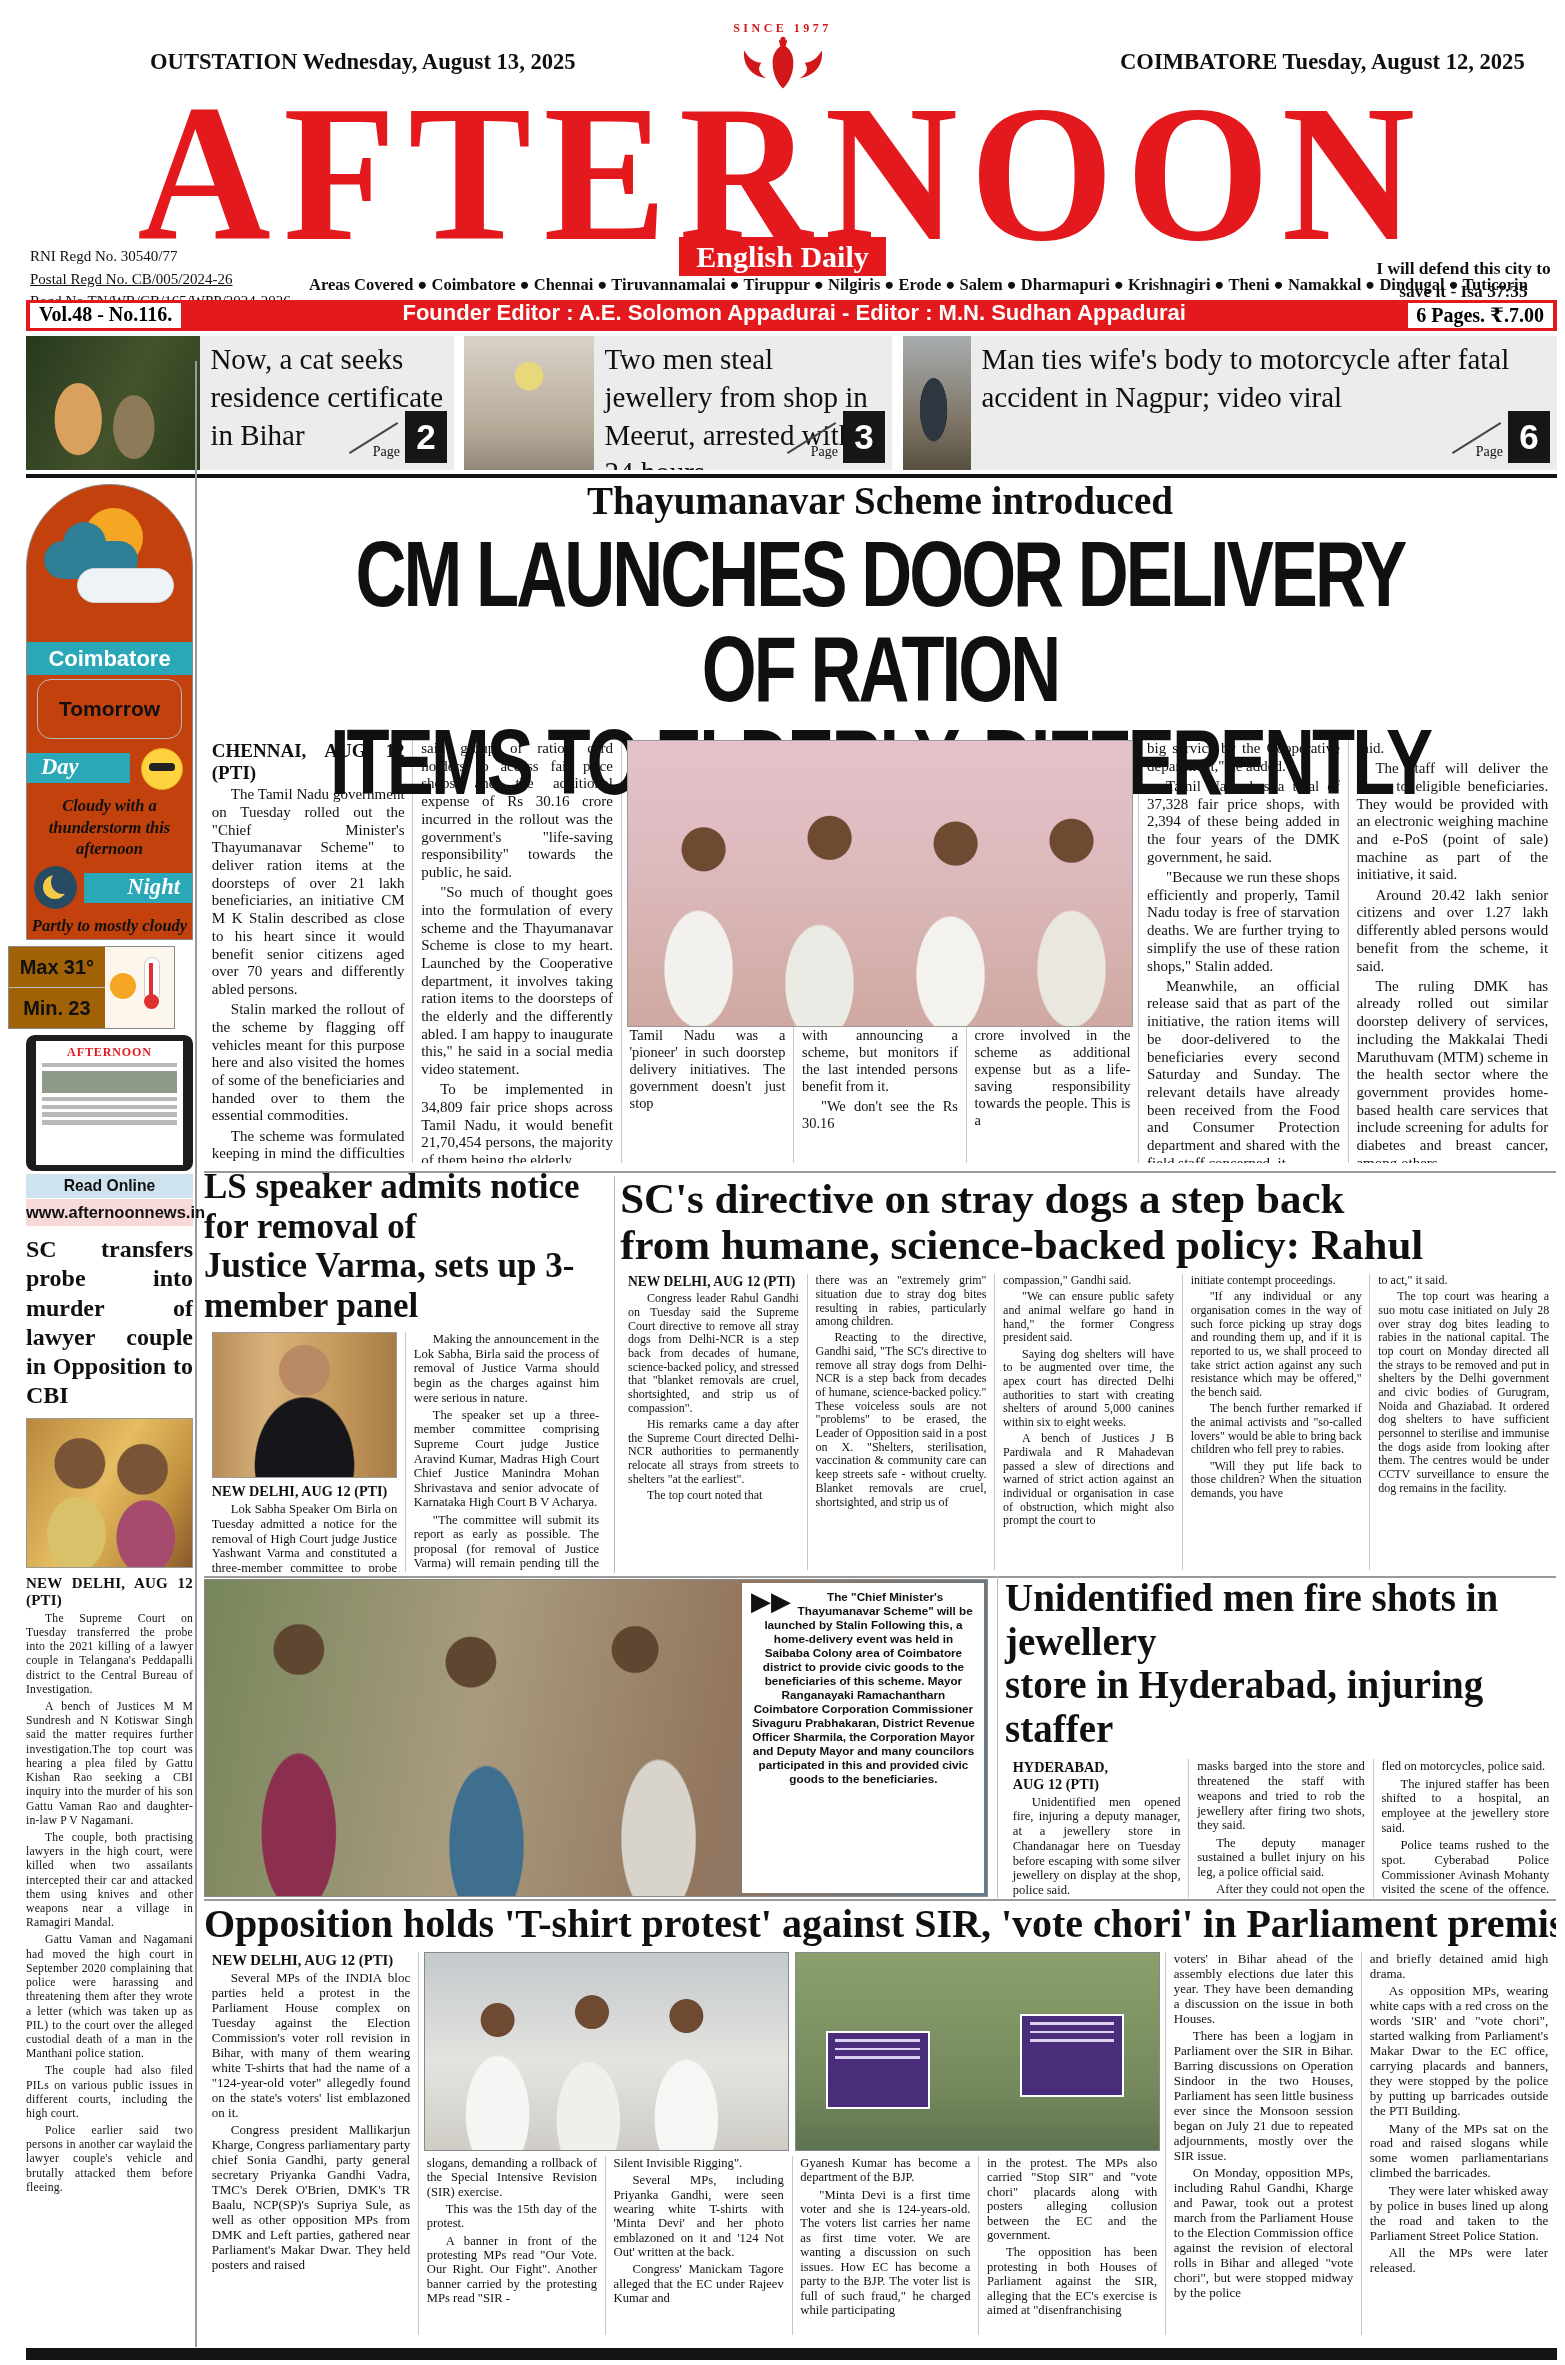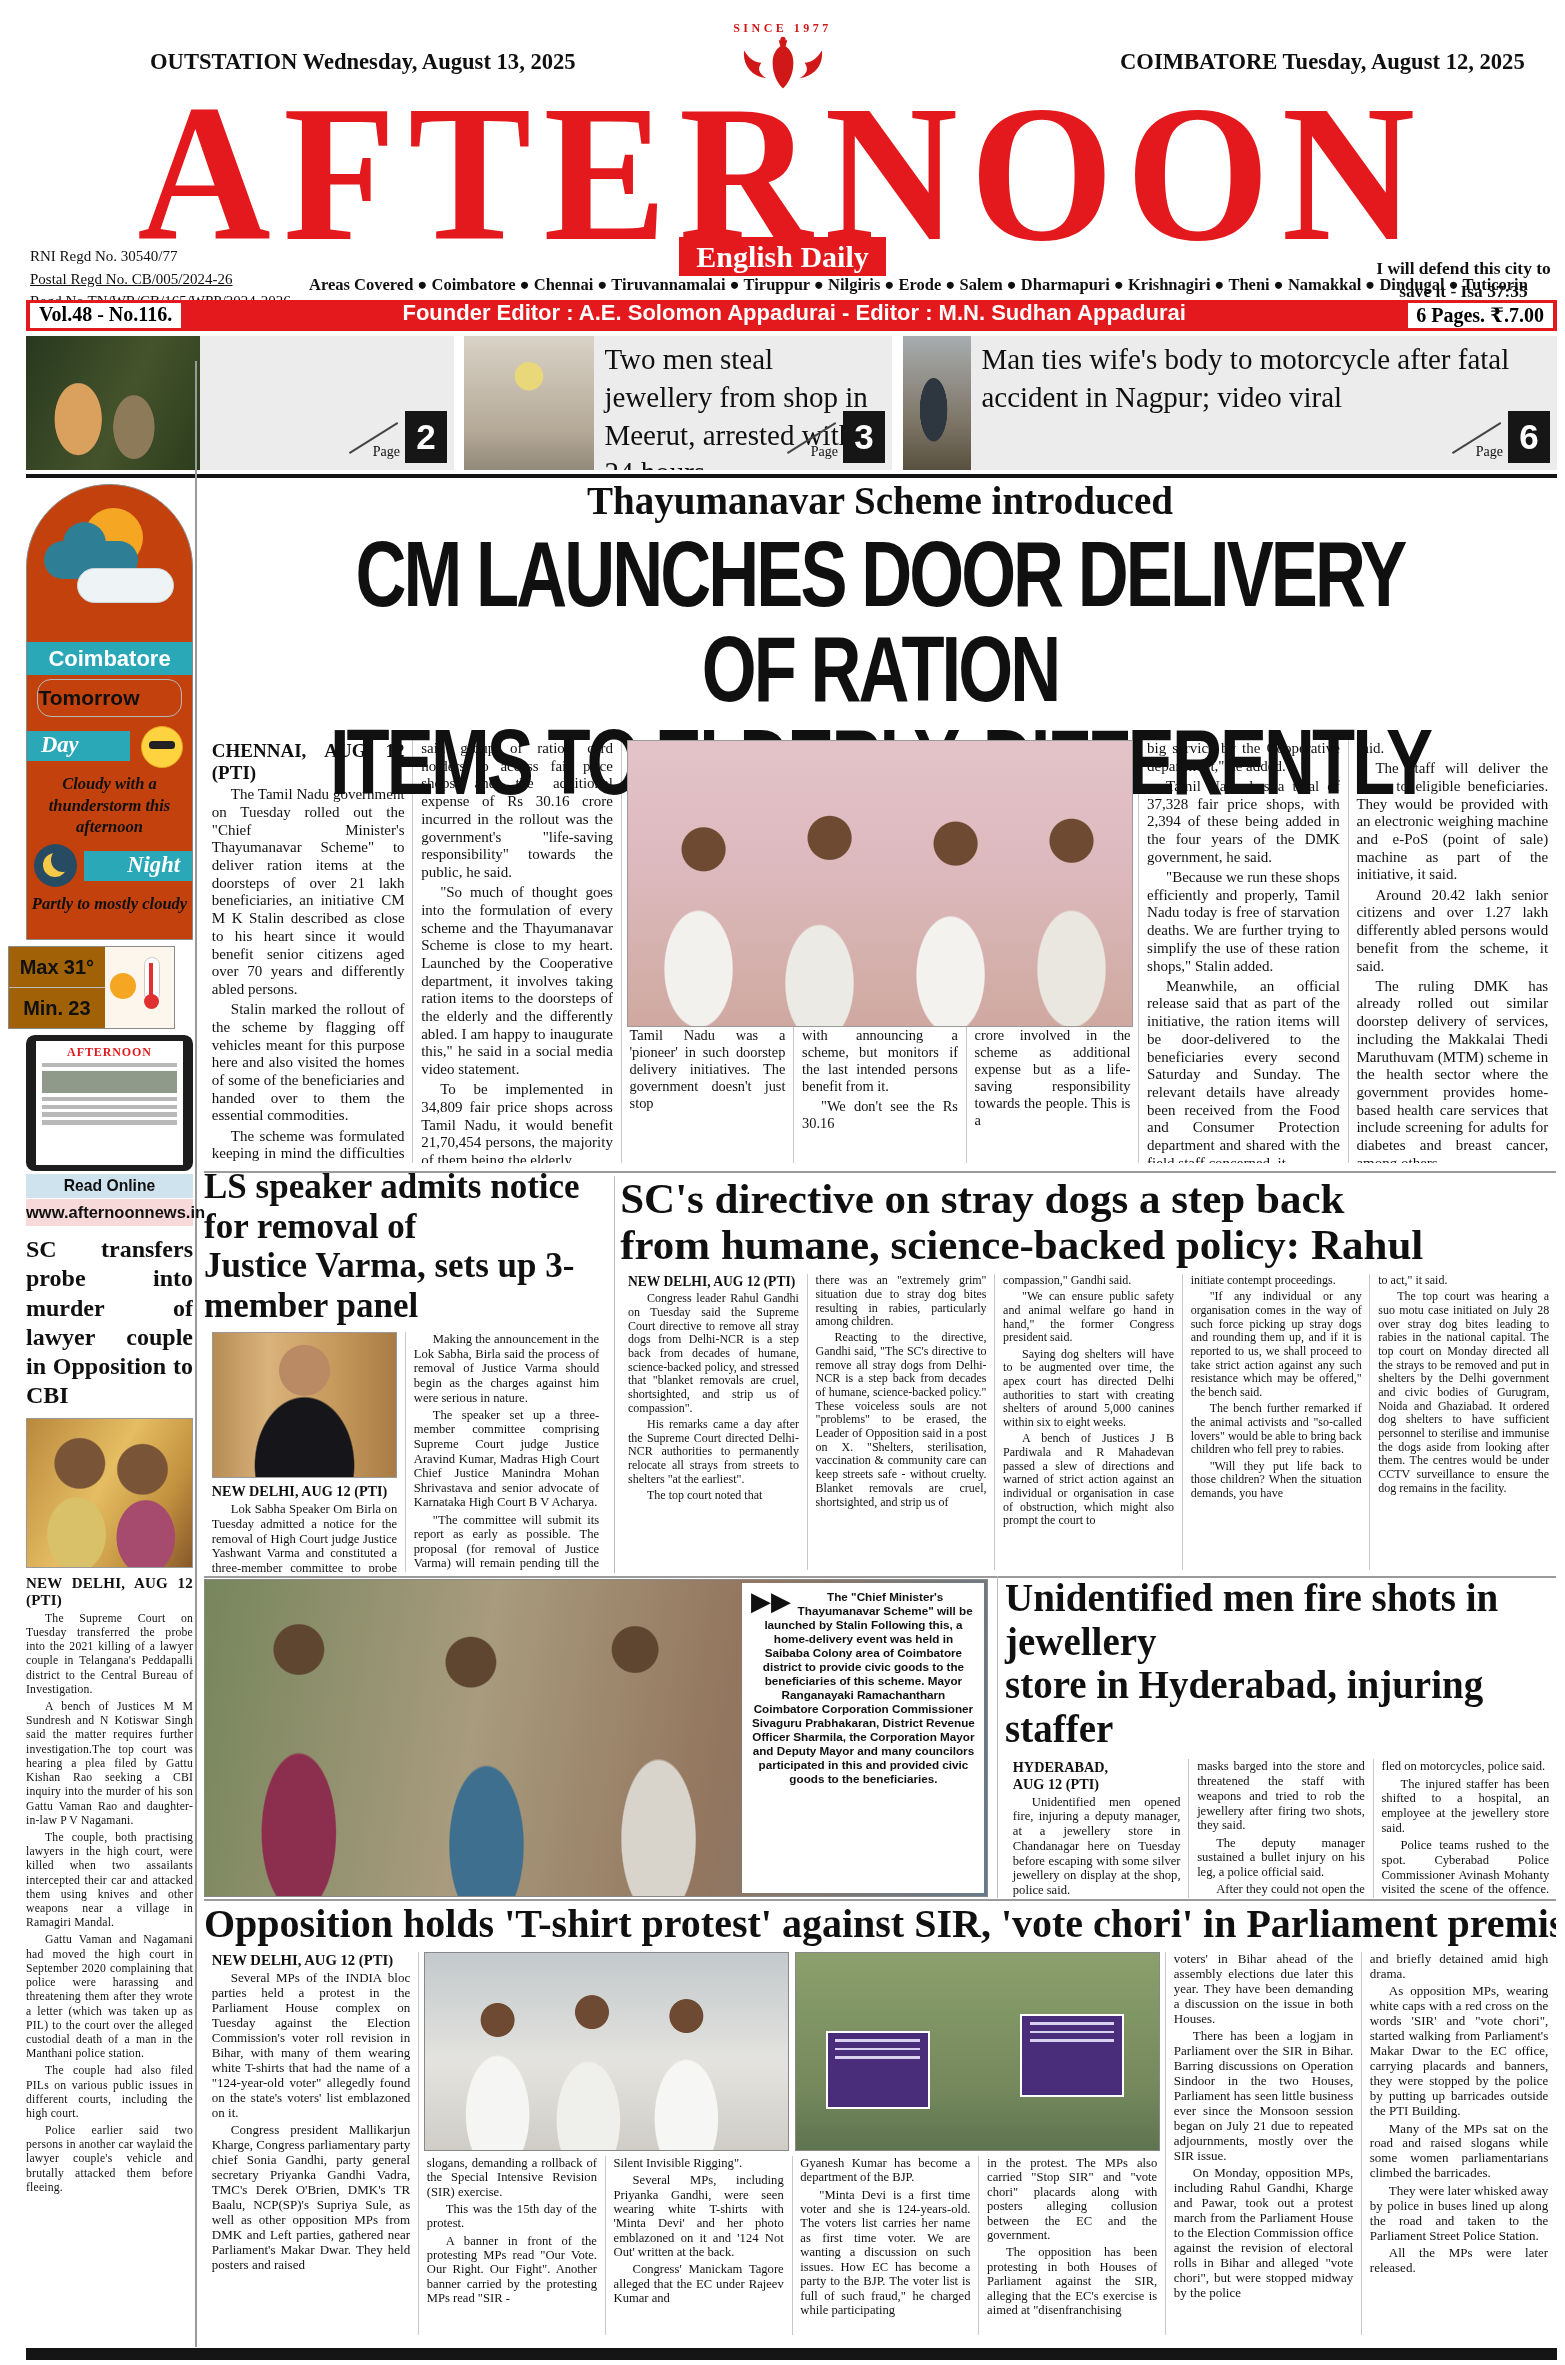--- a/index.html
+++ b/index.html
@@ -30,21 +30,21 @@
   .hrule{position:absolute;background:#151515}
   .grule{position:absolute;background:#9a9a9a}
   
   .wx-card{position:absolute;left:26px;top:484px;width:167px;height:456px;border:1.7px solid #8a8a8a;border-radius:83px 83px 0 0;background:#c2410c;overflow:hidden}
   .wx-iconzone{position:relative;height:157px}
   .wx-sun{position:absolute;top:22.6px;left:57px;width:59px;height:59px;border-radius:50%;background:#f5a623}
   .wx-cloud-t{position:absolute;top:56px;left:17.4px;width:94px;height:38px;border-radius:22.6px;background:#2e7f96}
   .wx-cloud-t::before{content:"";position:absolute;top:-19px;left:19px;width:43px;height:43px;border-radius:50%;background:#2e7f96}
   .wx-cloud-w{position:absolute;top:83px;left:50px;width:97px;height:35px;border-radius:21px;background:#eef3f5;border:1.7px solid #cdd7da}
   .wx-citybar{background:#2ba8b8;color:#fff;font-family:"Liberation Sans",sans-serif;font-weight:bold;font-size:22px;text-align:center;padding:3.5px 0}
-  .wx-tom{margin:4.3px 10.4px 1.7px;border:1.7px solid #b9b9b9;border-radius:14px;font-family:"Liberation Sans",sans-serif;font-weight:bold;font-size:21px;padding:6px 0}
+  .wx-tom{margin:4.3px 10.4px 1.7px;border:1.7px solid #b9b9b9;border-radius:14px;text-align:center;font-family:"Liberation Sans",sans-serif;font-weight:bold;font-size:21px;padding:17px 0}
   .wx-dayrow,.wx-nightrow{position:relative;height:42px;margin-top:8.7px}
   .wx-daybar{position:absolute;left:0;top:5.2px;width:103px;height:30px;background:#2ba8b8;color:#fff;font-style:italic;font-weight:bold;font-size:22.6px;padding:0.9px 0 0 14px}
   .wx-daysun{position:absolute;right:8.7px;top:0;width:42px;height:42px;border-radius:50%;background:#ffd23f;border:1.7px solid #e8a820}
   .wx-daysun::before{content:"";position:absolute;left:7px;top:14px;width:26px;height:7.8px;background:#222;border-radius:3.5px}
   .wx-nightbar{position:absolute;right:0;top:5.2px;width:108px;height:30px;background:#2ba8b8;color:#fff;font-style:italic;font-weight:bold;font-size:22.6px;text-align:right;padding:0.9px 12px 0 0}
   .wx-moon{position:absolute;left:7px;top:-1.7px;width:43px;height:43px;border-radius:50%;background:#274b63;overflow:hidden}
   .wx-moon::before{content:"";position:absolute;left:8.7px;top:8.7px;width:24px;height:24px;border-radius:50%;background:#f7c948}
   .wx-moon::after{content:"";position:absolute;left:17.4px;top:3.5px;width:24px;height:24px;border-radius:50%;background:#274b63}
   .wx-desc{font-style:italic;font-weight:bold;font-size:16.5px;text-align:center;line-height:1.3;margin-top:5.2px}
   .wx-minmax{position:absolute;left:8px;top:946px;width:167px;height:83px;border:1.7px solid #8a8a8a;display:flex;background:#a16207}
@@ -172,20 +172,21 @@
   <div class="abs verse" style="left:1372px;top:257px">I will defend this city to save it - Isa 37:35</div>
 
   <div class="abs redbar" style="left:26px;top:300px;width:1531px">
     <span class="whitebox">Vol.48 - No.116.</span>
     <span class="editorline sans">Founder Editor : A.E. Solomon Appadurai - Editor : M.N. Sudhan Appadurai</span>
     <span class="whitebox">6 Pages.  ₹.7.00</span>
   </div>
 
   <div class="teaser" style="left:26px;width:428px">
     <div class="t-img ph ph-cat" style="width:174px"></div>
+    <div class="t-title">Now, a cat seeks residence certificate in Bihar</div>
     <div class="pgline"></div>
     <div class="pagelbl">Page</div>
     <div class="pagebox sans">2</div>
   </div>
   <div class="teaser" style="left:464px;width:428px">
     <div class="t-img ph ph-meerut" style="width:130px"></div>
     <div class="t-title">Two men steal jewellery from shop in Meerut, arrested within 24 hours</div>
     <div class="pgline"></div>
     <div class="pagelbl">Page</div>
     <div class="pagebox sans">3</div>

